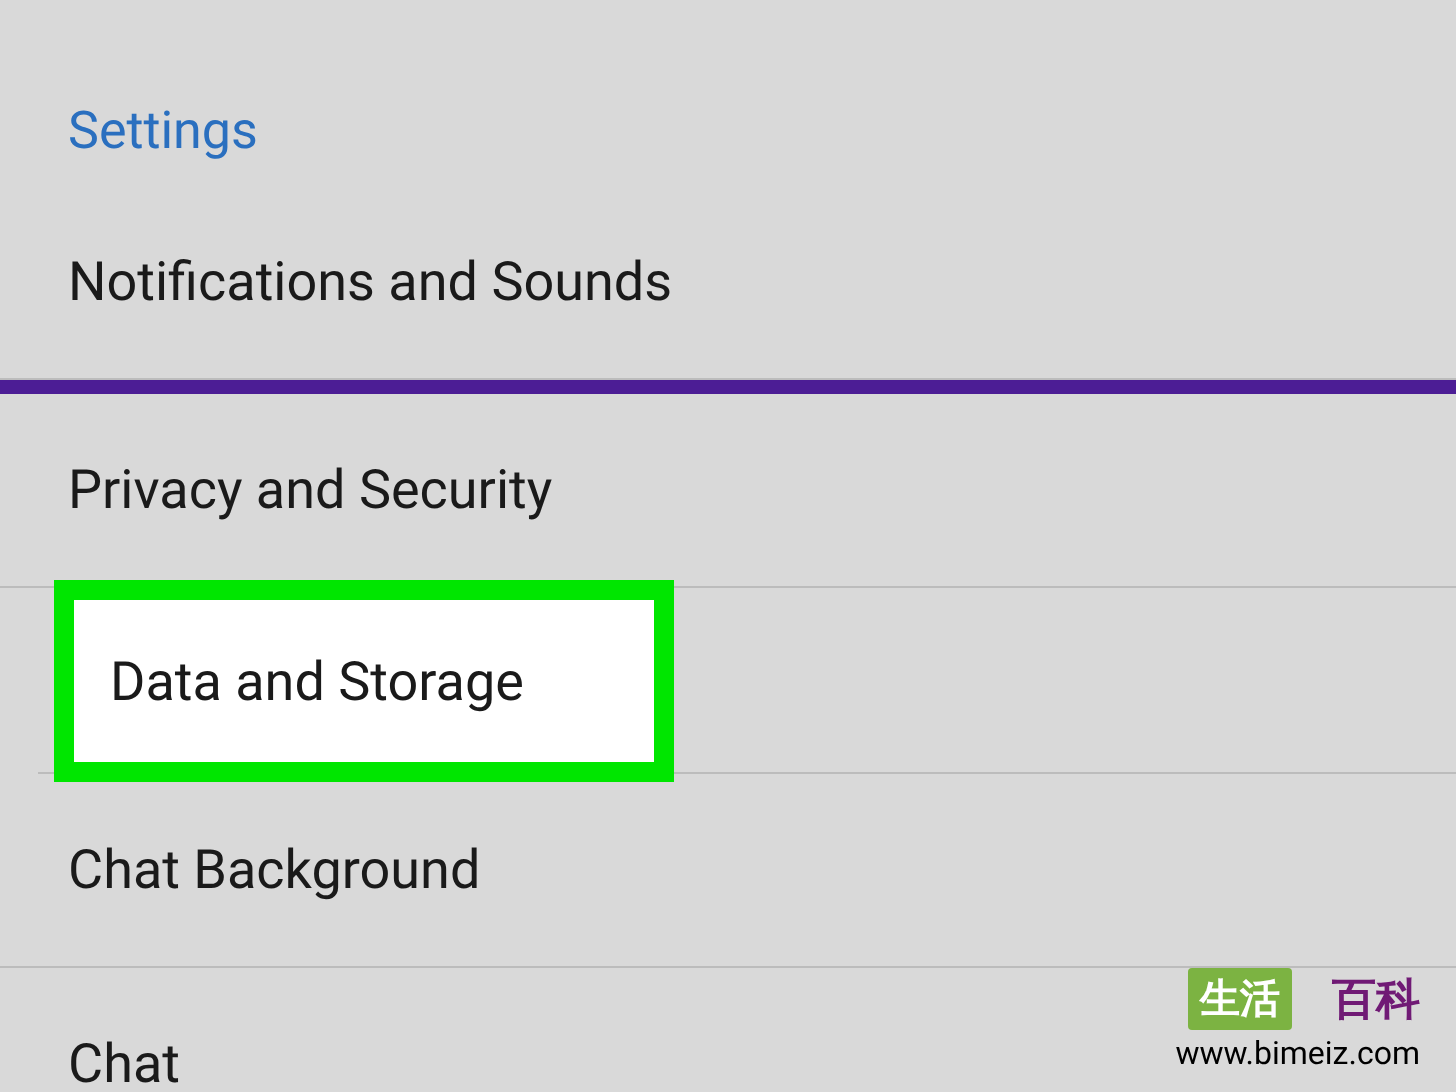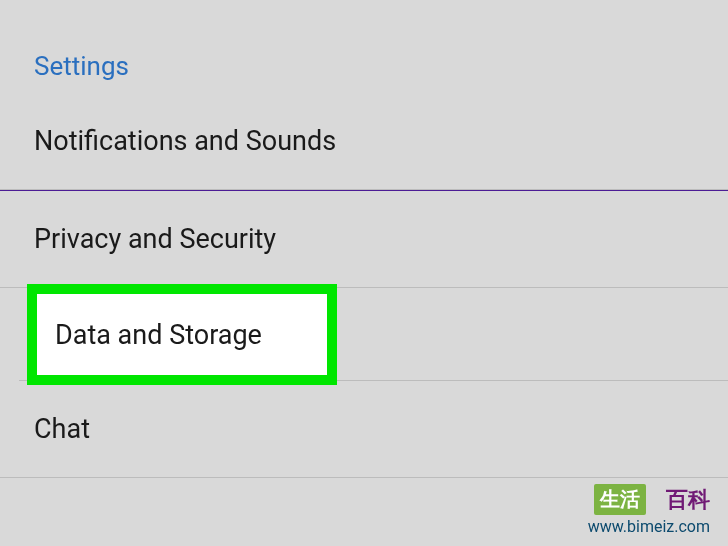--- a/index.html
+++ b/index.html
@@ -89,26 +89,26 @@
       font-size: 20px;
       font-weight: bold;
       border-radius: 2px;
     }
     .watermark-logo-text {
       color: #701a75;
       font-size: 22px;
       font-weight: bold;
     }
     .watermark-url {
-      color: #0c4a6e;
+      color: #000000;
       font-size: 16px;
       margin-top: 2px;
     }
     .list-top-border {
-      border-top: 1px solid #4c1d95;
+      border-top: 7px solid #4c1d95;
     }
   </style>
 </head>
 <body>
 
 <div class="settings-header">Settings</div>
 
 <div class="menu-list">
 
   <div class="menu-item">
@@ -121,20 +121,23 @@
 
   <div class="highlight-wrapper">
     <div class="menu-item highlighted">
       <span>Data and Storage</span>
     </div>
     <div class="highlight-box">
       <span>Data and Storage</span>
     </div>
   </div>
 
+  <div class="menu-item">
+    <span>Chat Background</span>
+  </div>
 
   <div class="menu-item">
     <span>Chat</span>
   </div>
 
 </div>
 
 <div class="watermark">
   <div class="watermark-logo">
     <span class="watermark-logo-badge">生活</span>

